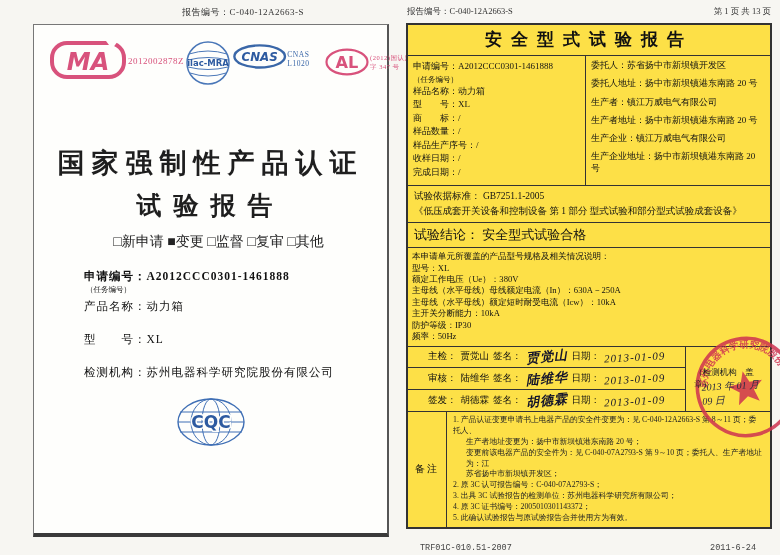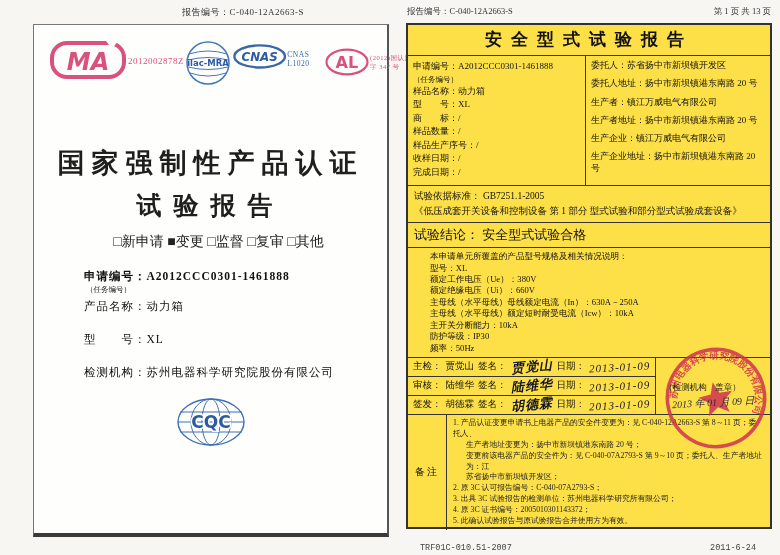--- a/index.html
+++ b/index.html
@@ -34,24 +34,24 @@
     position:absolute;top:17px;left:2px;right:2px;bottom:26px;
     border:2px solid #333;background:#fde047;display:flex;flex-direction:column;font-size:9px;color:#111;
   }
   .row-title{height:30px;line-height:30px;border-bottom:1px solid #333;text-align:center;font-size:17px;font-weight:700;letter-spacing:9px;}
   .row-info{display:flex;border-bottom:1px solid #333;height:146px;}
   .info-left{width:49%;border-right:1px solid #333;padding:4px 5px;line-height:1.5;}
   .info-right{width:51%;padding:4px 5px;}
   .info-right div{margin-bottom:7px;line-height:1.25;}
   .row-standard{border-bottom:1px solid #333;padding:3px 6px;font-size:9.5px;line-height:1.6;}
   .row-conclusion{border-bottom:1px solid #333;padding:3px 6px;font-size:13px;}
-  .row-coverage{border-bottom:1px solid #333;padding:3px 22px;font-size:8.6px;line-height:1.33;}
+  .row-coverage{border-bottom:1px solid #333;padding:3px 4px;font-size:8.6px;line-height:1.33;}
   .sig-band{display:flex;border-bottom:1px solid #333;height:87px;}
   .sig-left{flex:1;display:flex;flex-direction:column;}
-  .sig-row{flex:1;display:flex;align-items:center;gap:4px;padding:0 5px;border-bottom:1px solid #333;font-size:9.5px;white-space:nowrap;}
+  .sig-row{flex:1;display:flex;align-items:center;gap:4px;padding:0 20px;border-bottom:1px solid #333;font-size:9.5px;white-space:nowrap;}
   .sig-row:last-child{border-bottom:none;}
   .script{font-style:italic;font-weight:bold;font-size:13px;transform:rotate(-5deg);color:#15152b;letter-spacing:1px;}
   .hand{font-style:italic;font-size:11px;transform:rotate(-3deg);color:#15152b;letter-spacing:1px;}
   .sig-right{width:146px;border-left:1px solid #333;position:relative;overflow:visible;}
   .stamp-svg{position:absolute;top:-14px;left:6px;opacity:.85;transform:rotate(-12deg);}
   .stamp-caption{position:absolute;bottom:20px;left:8px;right:0;font-size:8.5px;color:#222;}
   .stamp-date{position:absolute;bottom:4px;left:16px;font-style:italic;font-size:10px;transform:rotate(-3deg);color:#2a2a40;}
   .row-remarks{flex:1;display:flex;}
   .remarks-label{width:38px;border-right:1px solid #333;display:flex;align-items:center;justify-content:center;font-size:10px;letter-spacing:2px;}
   .remarks-body{flex:1;padding:3px 6px;font-size:7.8px;line-height:1.4;color:#222;}
@@ -158,21 +158,20 @@
       <div>试验依据标准：  GB7251.1-2005</div>
       <div>《低压成套开关设备和控制设备 第 1 部分 型式试验和部分型式试验成套设备》</div>
     </div>
 
     <div class="row-conclusion">试验结论：  安全型式试验合格</div>
 
     <div class="row-coverage">
       <div>本申请单元所覆盖的产品型号规格及相关情况说明：</div>
       <div>型号：XL</div>
       <div>额定工作电压（Ue）：380V</div>
-      <div>额定绝缘电压（Ui）：660V</div>
       <div>主母线（水平母线）母线额定电流（In）：630A－250A</div>
       <div>主母线（水平母线）额定短时耐受电流（Icw）：10kA</div>
       <div>主开关分断能力：10kA</div>
       <div>防护等级：IP30</div>
       <div>频率：50Hz</div>
     </div>
 
     <div class="sig-band">
       <div class="sig-left">
         <div class="sig-row">

